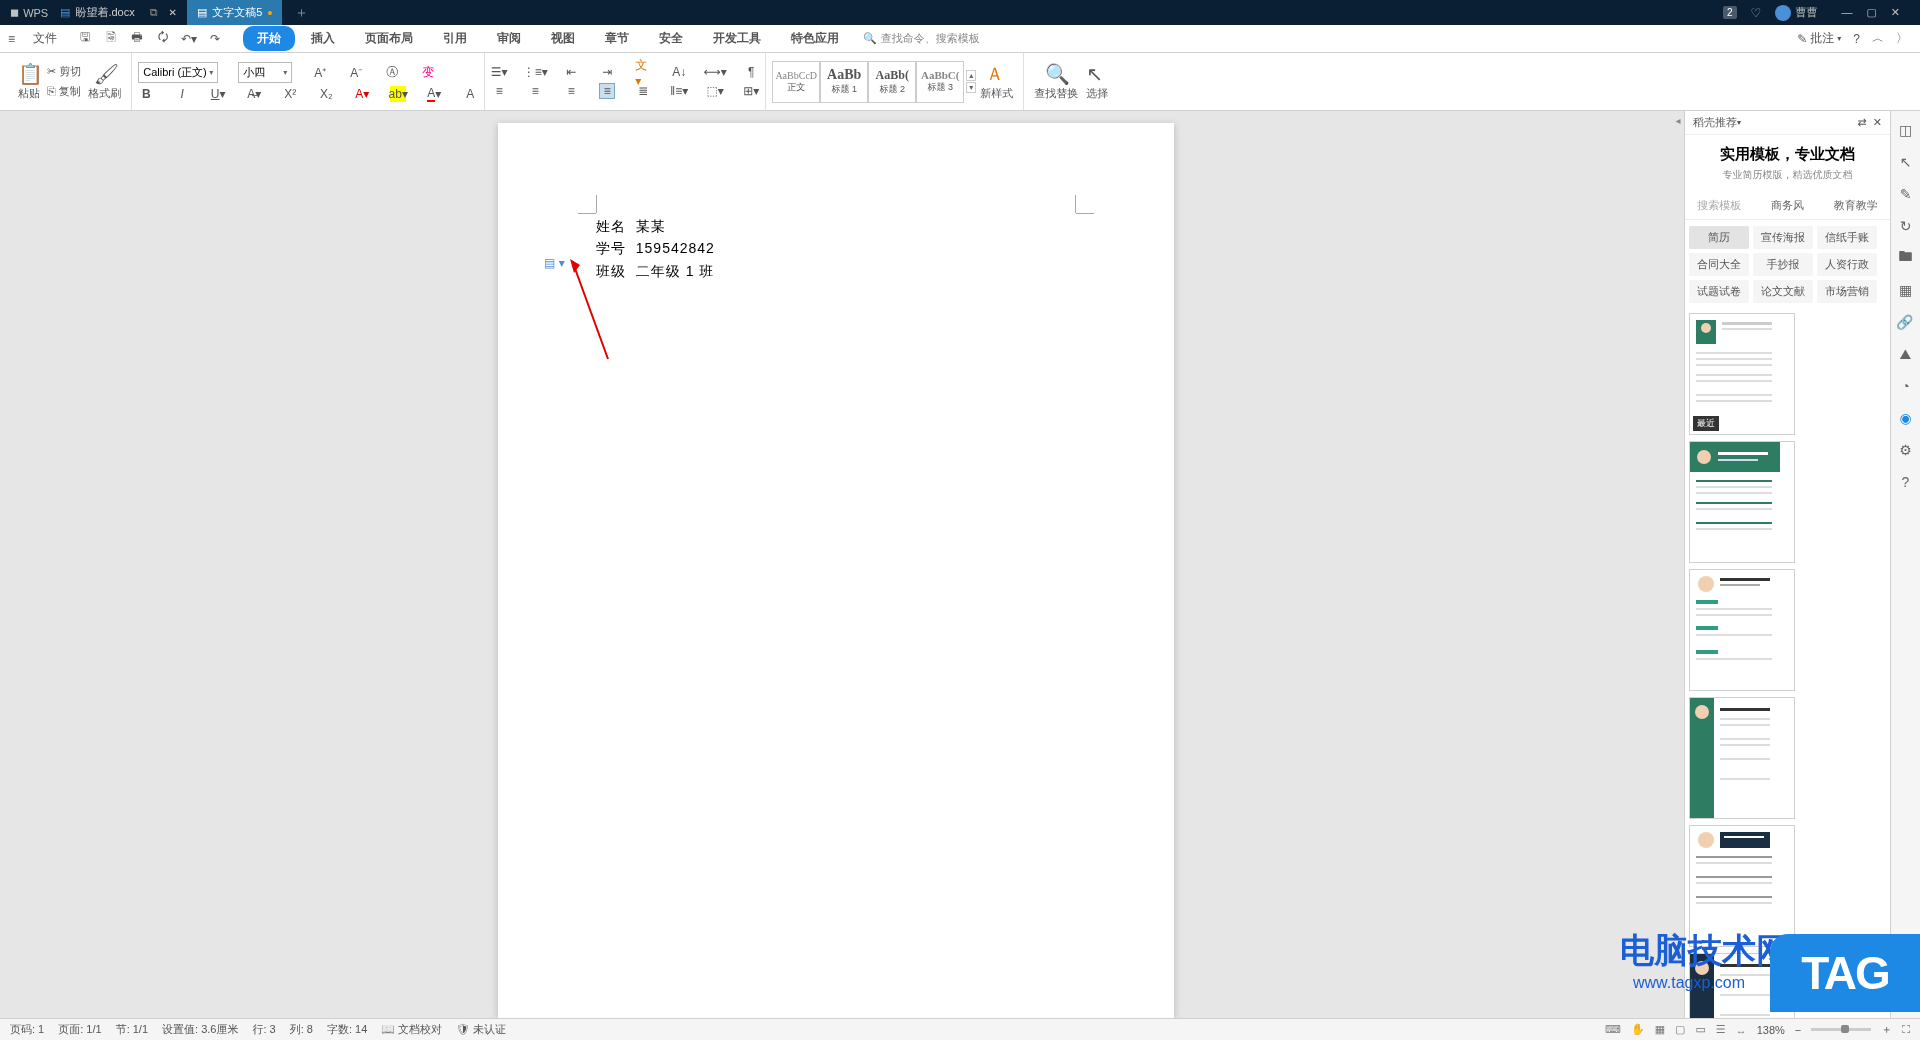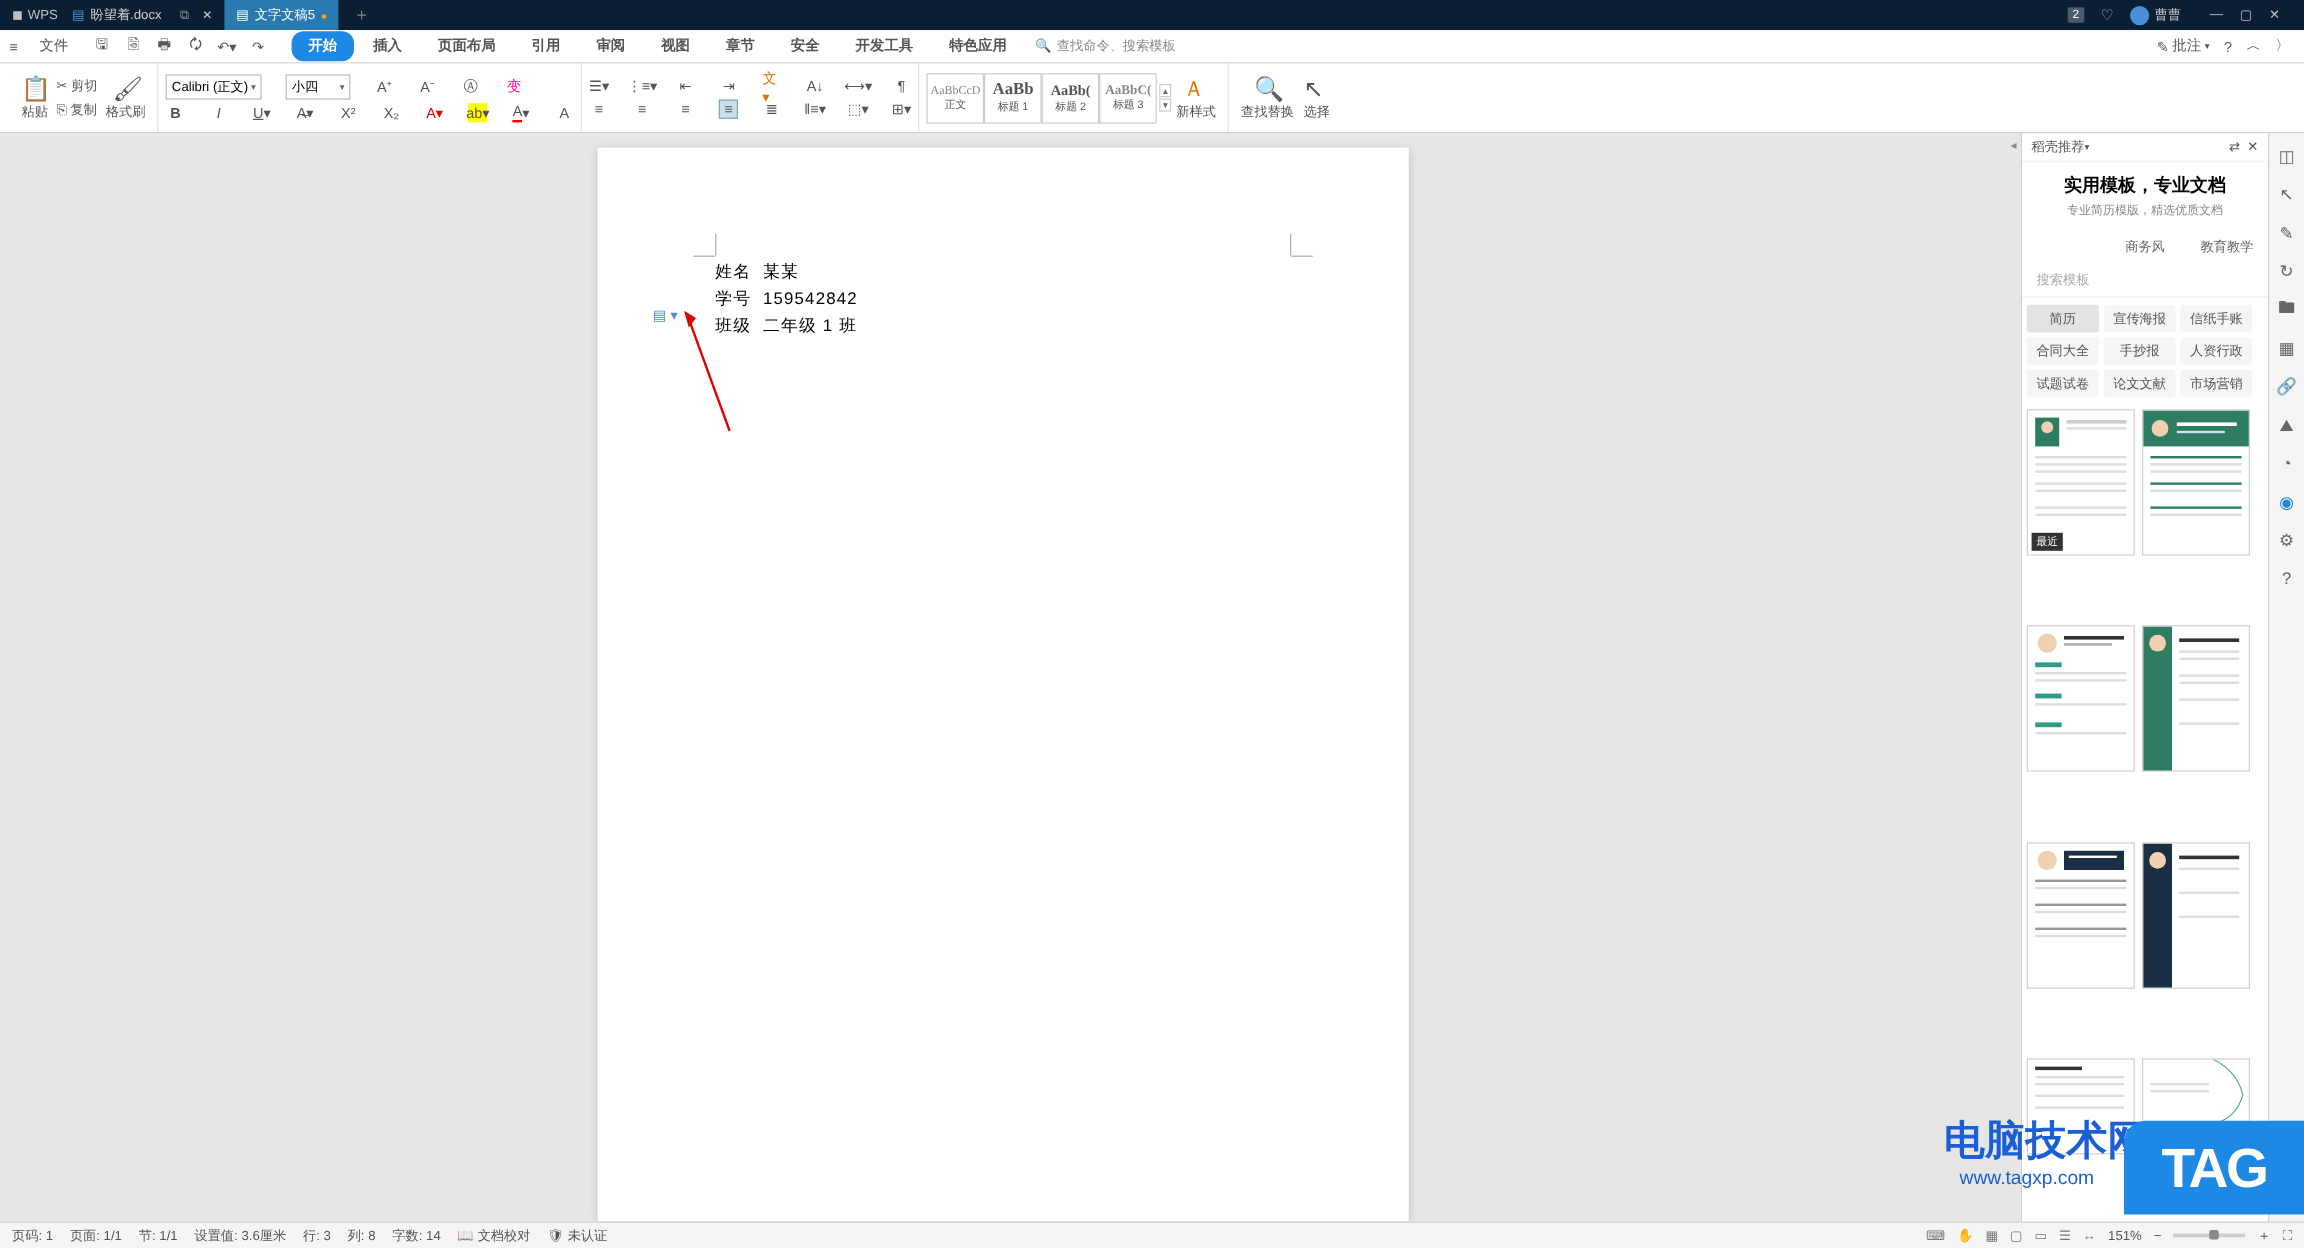--- a/index.html
+++ b/index.html
@@ -76,26 +76,26 @@
 .collapse-handle { width: 12px; background: #e6e6e6; display: flex; align-items: flex-start; justify-content: center; padding-top: 4px; color: #888; font-size: 10px; }
 
 
 .rightpanel { width: 206px; background: #fff; border-left: 1px solid #d0d0d0; display: flex; flex-direction: column; }
 .rightpanel .hdr { display: flex; align-items: center; padding: 4px 8px; font-size: 11px; color: #555; border-bottom: 1px solid #eee; }
 .rightpanel .hdr .sp { margin-left: auto; display: flex; gap: 6px; }
 .rightpanel .title { text-align: center; font-size: 15px; font-weight: bold; padding: 10px 0 4px; }
 .rightpanel .subtitle { text-align: center; font-size: 10px; color: #888; padding-bottom: 10px; }
 .rp-tabs { display: flex; border-bottom: 1px solid #eee; font-size: 11px; }
 .rp-tabs .t { flex: 1; text-align: center; padding: 6px 0; color: #666; }
-.rp-tabs .t.input { color: #aaa; margin-top: 28px; }
+.rp-tabs .t.input { color: #aaa; }
 .rp-cats { display: flex; flex-wrap: wrap; padding: 6px 4px; gap: 4px; font-size: 11px; }
 .rp-cats .c { width: 60px; text-align: center; padding: 4px 0; background: #f5f5f5; color: #555; border-radius: 2px; }
 .rp-cats .c.active { background: #e3e3e3; }
 .rp-templates { flex: 1; overflow: auto; padding: 4px; display: flex; flex-wrap: wrap; gap: 6px; }
-.tmpl { width: 90px; height: 122px; background: #fff; border: 1px solid #d0d0d0; position: relative; }
+.tmpl { width: 106px; height: 122px; background: #fff; border: 1px solid #d0d0d0; position: relative; }
 .tmpl .badge-recent { position: absolute; bottom: 3px; left: 3px; background: #333; color: #fff; font-size: 9px; padding: 1px 4px; }
 .tmpl svg { width: 100%; height: 100%; }
 
 
 .vtoolbar { width: 30px; background: #f5f5f5; border-left: 1px solid #d0d0d0; display: flex; flex-direction: column; align-items: center; gap: 14px; padding-top: 10px; }
 .vtoolbar .vt { width: 18px; height: 18px; color: #666; display: flex; align-items: center; justify-content: center; font-size: 14px; }
 .vtoolbar .vt.active { color: #1e88e5; }
 
 
 .statusbar { position: absolute; bottom: 0; left: 0; right: 0; height: 22px; background: #f5f5f5; border-top: 1px solid #d0d0d0; display: flex; align-items: center; font-size: 11px; color: #555; padding: 0 10px; gap: 14px; }
@@ -473,21 +473,21 @@
   <span><span>📖</span> <span>文档校对</span></span>
   <span><span>🛡</span> <span>未认证</span></span>
   <div class="right">
     <span class="icon">⌨</span>
     <span class="icon">✋</span>
     <span class="icon">▦</span>
     <span class="icon">▢</span>
     <span class="icon">▭</span>
     <span class="icon">☰</span>
     <span class="icon">↔</span>
-    <span>151%</span>
+    <span>138%</span>
     <span>−</span>
     <span style="width:60px;height:3px;background:#ccc;position:relative">
         <span style="position:absolute;left:30px;top:-3px;width:8px;height:8px;background:#888;border-radius:2px"></span>
       </span>
     <span>＋</span>
     <span>⛶</span>
   </div>
 </div>
 
 <div class="watermark1">

